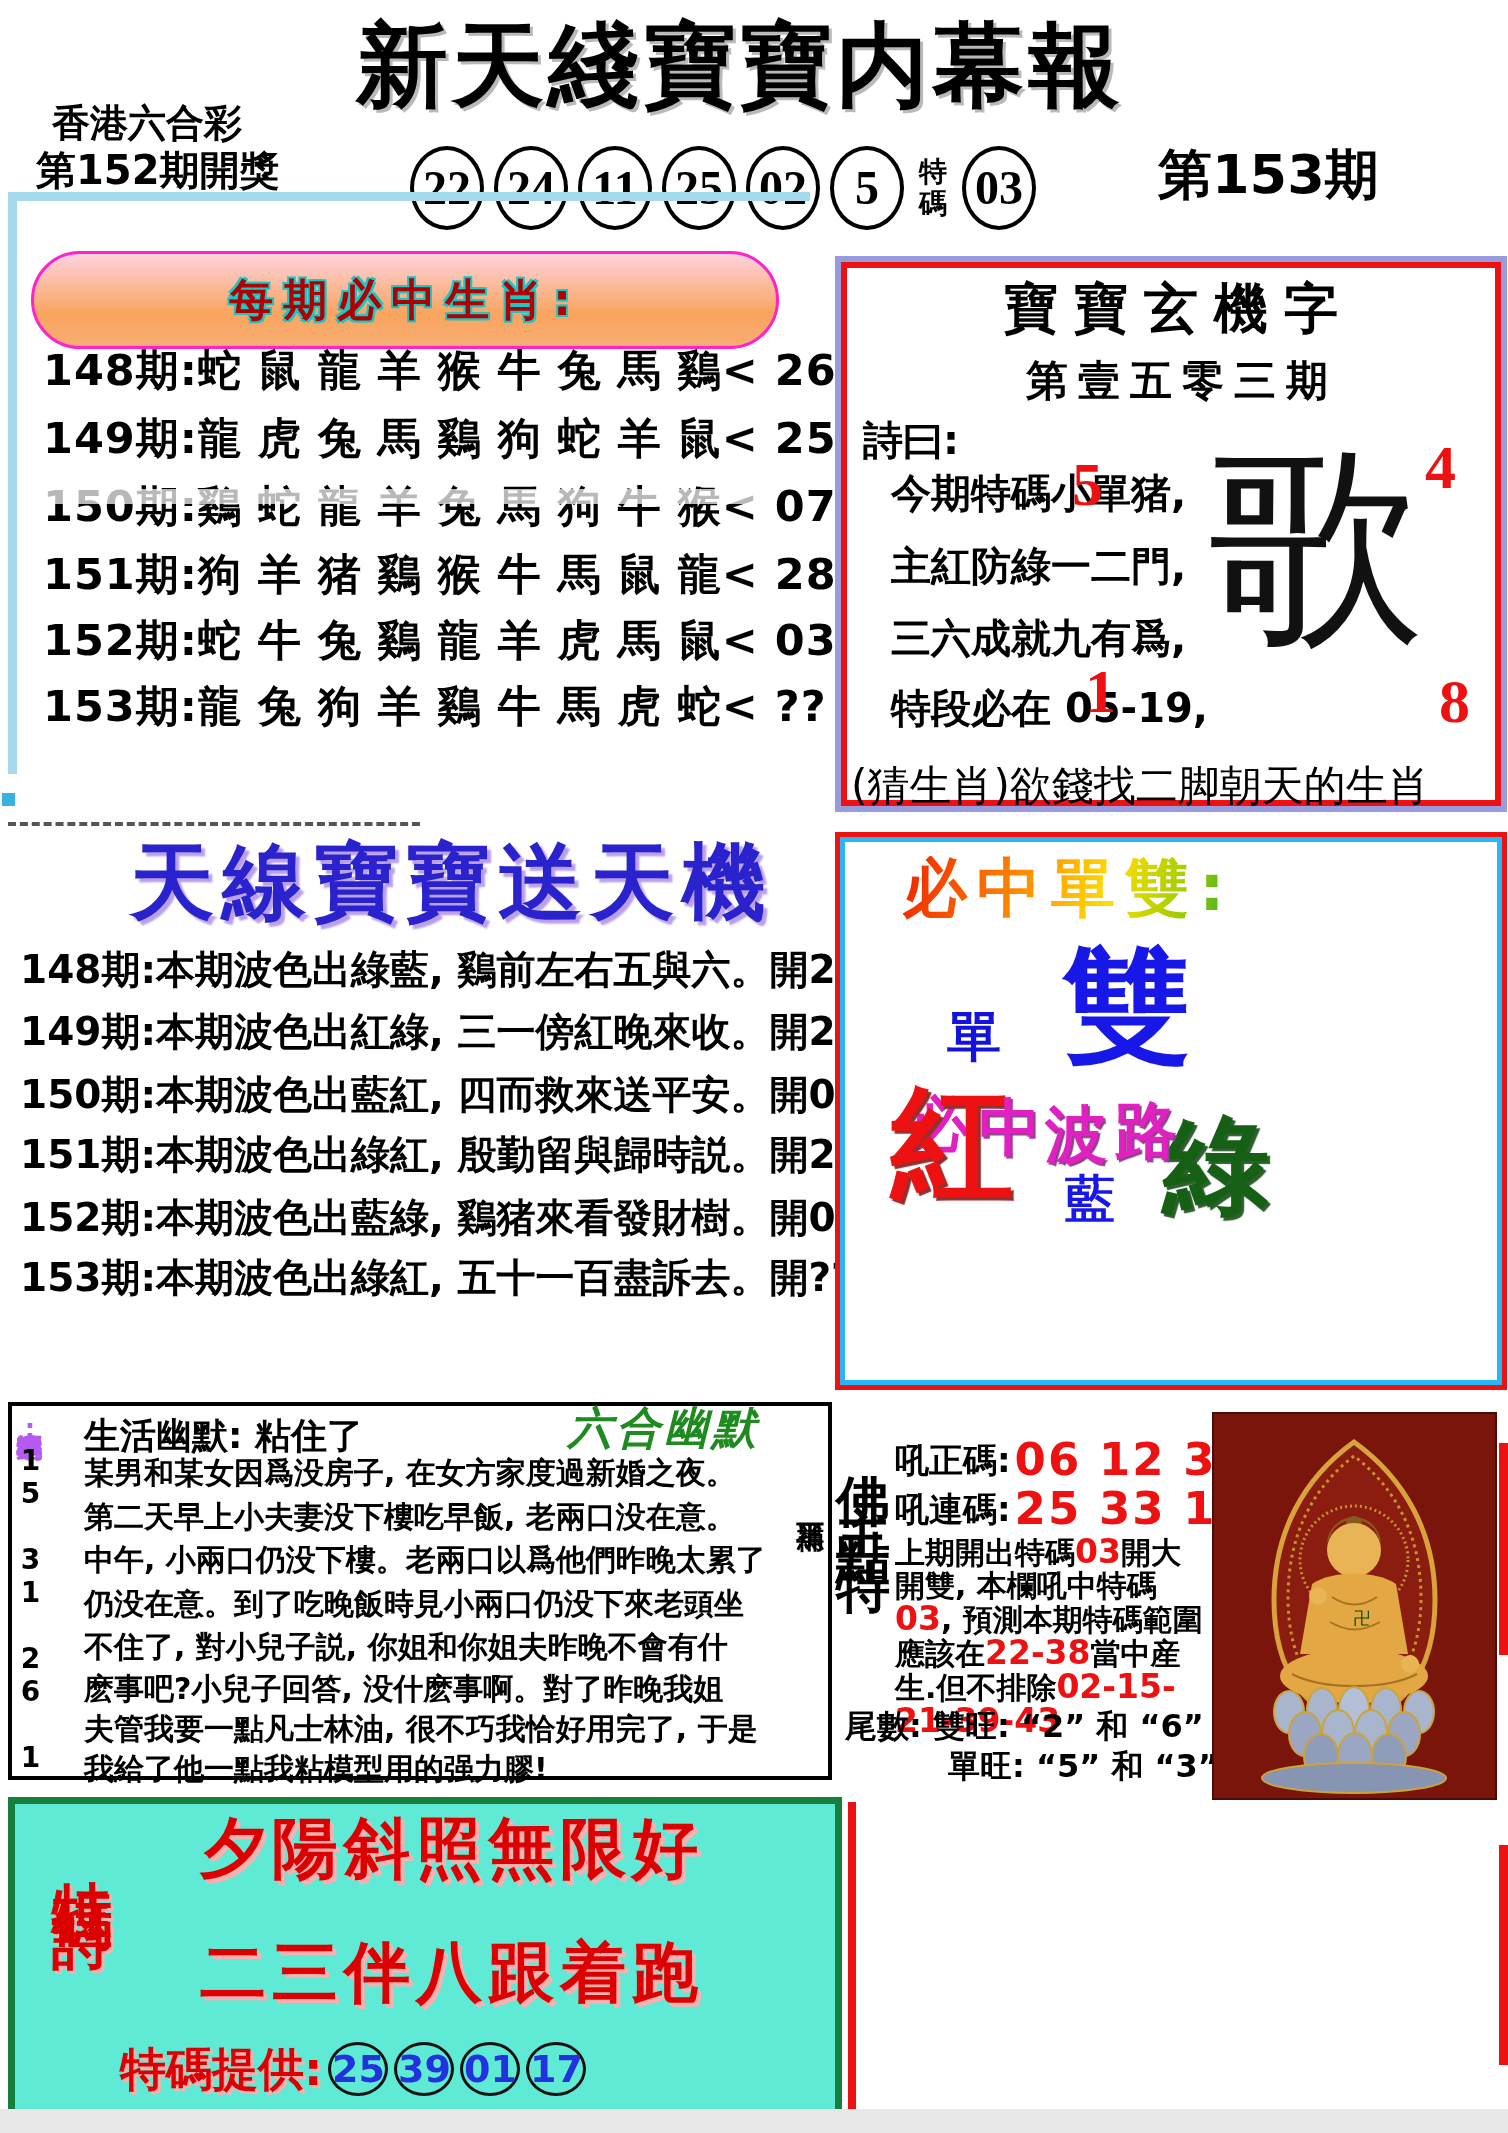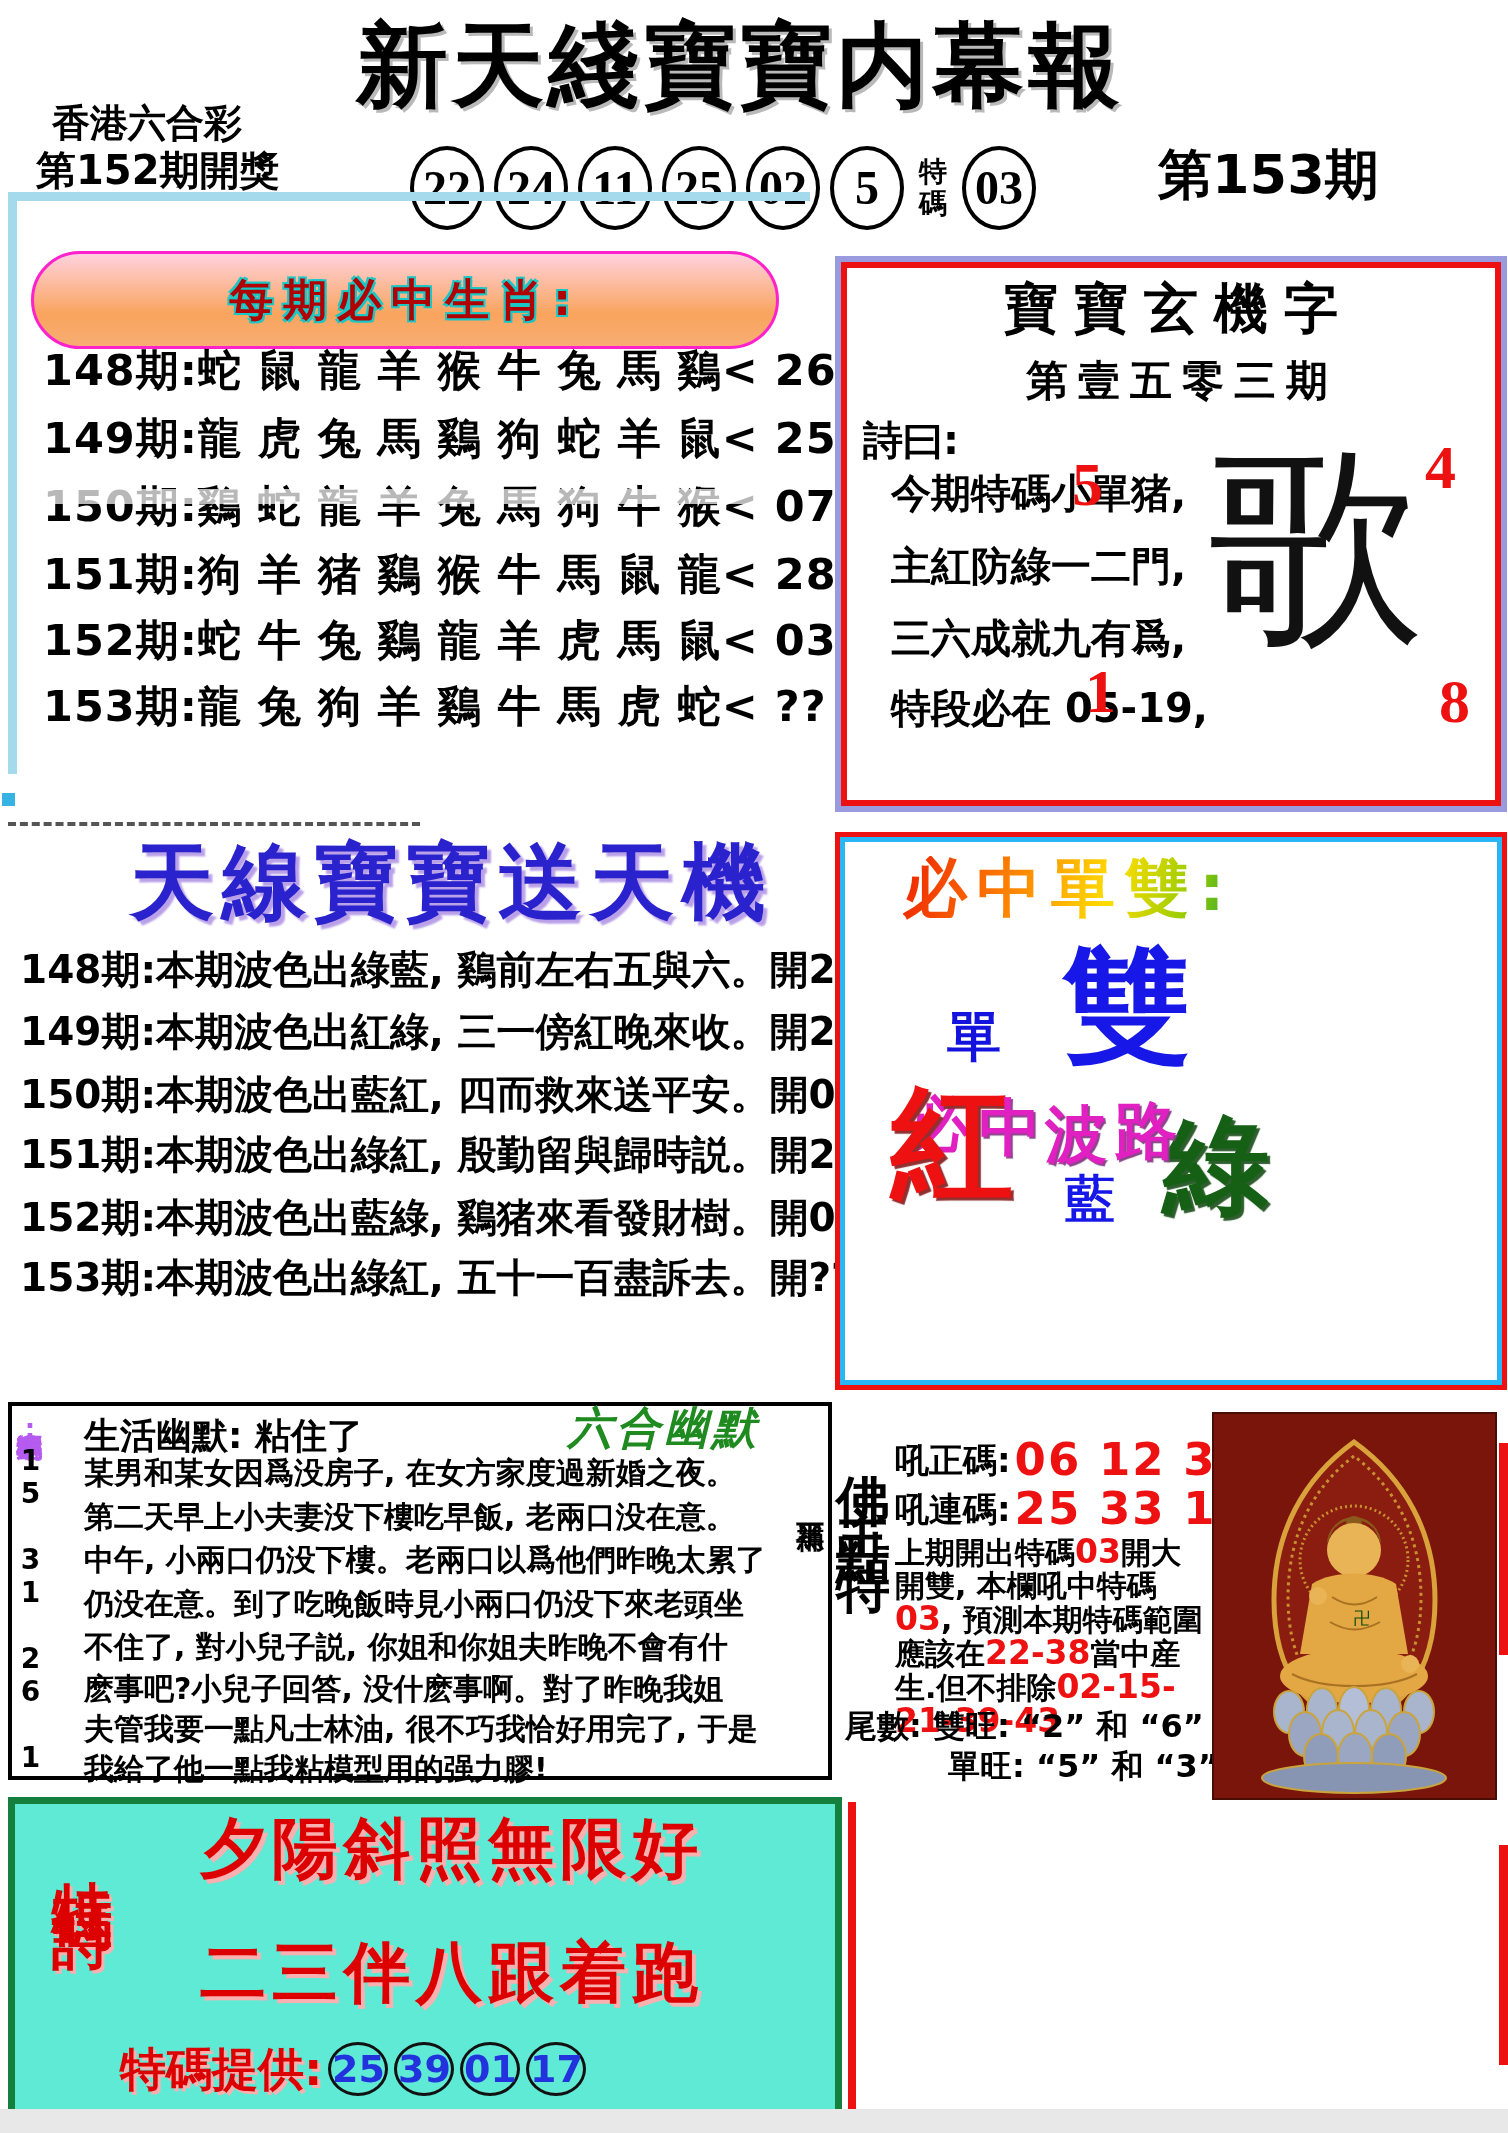--- a/index.html
+++ b/index.html
@@ -129,20 +129,21 @@
       <div class="m-poemlabel">詩曰:</div>
       <div class="m-line" style="top:205px">今期特碼小單猪,</div>
       <div class="m-line" style="top:278px">主紅防綠一二門,</div>
       <div class="m-line" style="top:350px">三六成就九有爲,</div>
       <div class="m-line" style="top:420px">特段必在 05-19,</div>
       <div class="m-corner" style="left:225px;top:185px">5</div>
       <div class="m-corner" style="left:578px;top:168px">4</div>
       <div class="m-corner" style="left:238px;top:392px">1</div>
       <div class="m-corner" style="left:592px;top:402px">8</div>
       <div class="m-big">歌</div>
+      <div class="m-hint">(猜生肖)欲錢找二脚朝天的生肖</div>
     </div>
   </div>
 
   <div class="abs blue-dot"></div>
   <div class="abs dashed-artifact"></div>
   <div class="abs tj-title">天線寶寶送天機</div>
   <div class="abs tjrow" style="top:950px">148期:本期波色出綠藍, 鷄前左右五與六。開26</div>
   <div class="abs tjrow" style="top:1012px">149期:本期波色出紅綠, 三一傍紅晚來收。開25</div>
   <div class="abs tjrow" style="top:1075px">150期:本期波色出藍紅, 四而救來送平安。開07</div>
   <div class="abs tjrow" style="top:1135px">151期:本期波色出綠紅, 殷勤留與歸時説。開28</div>

